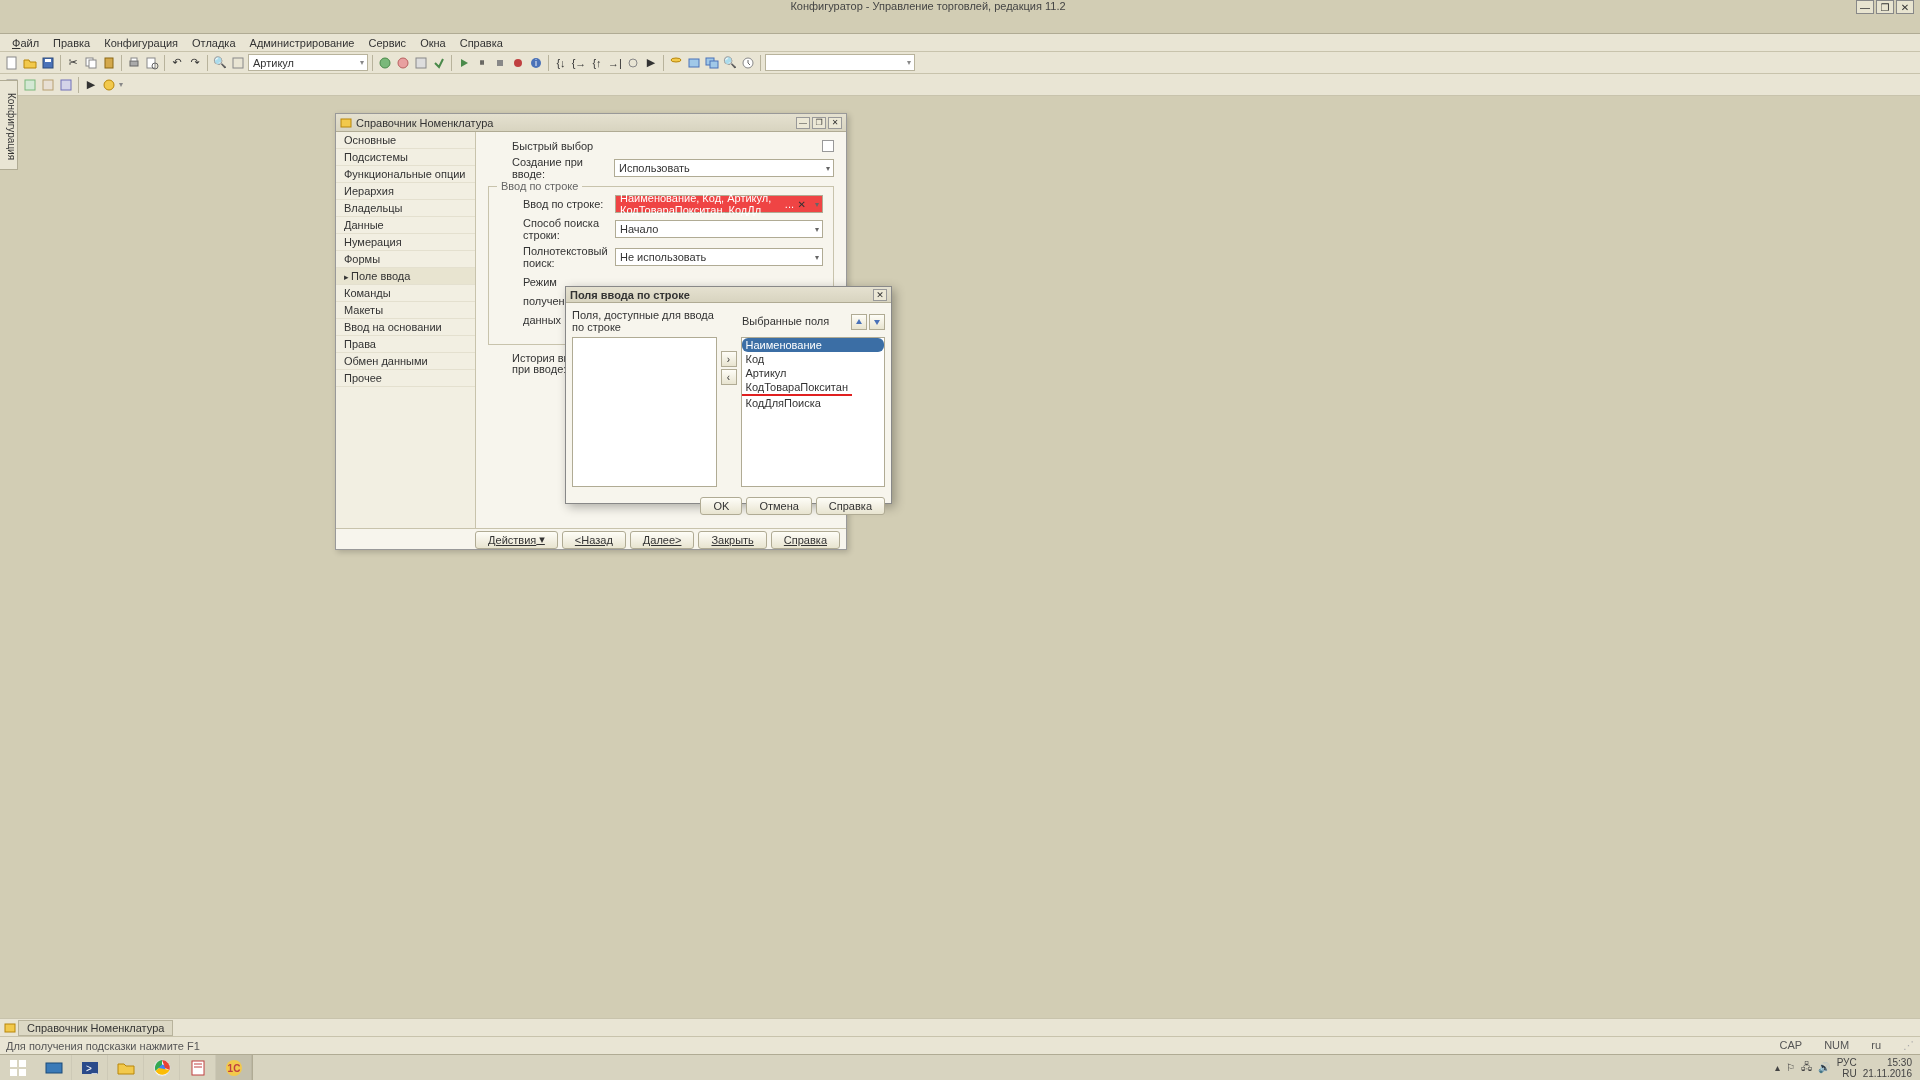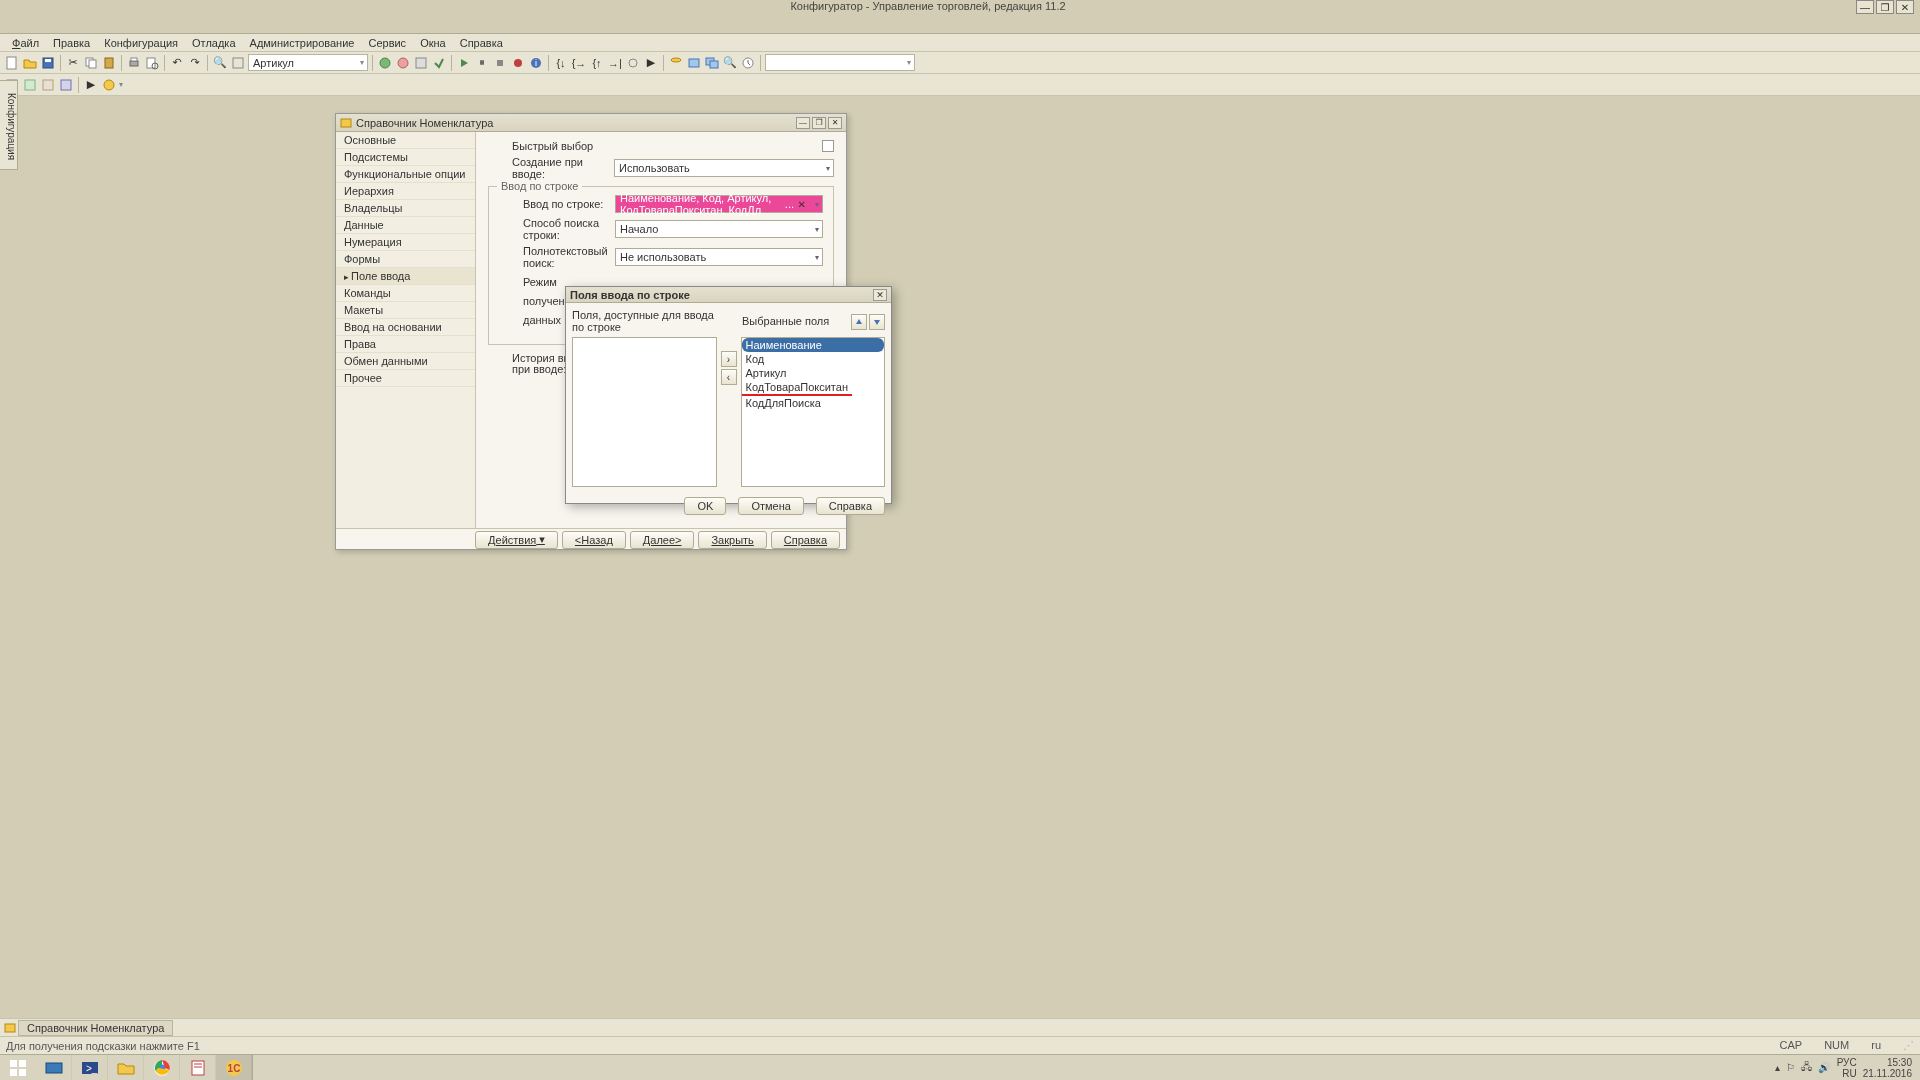--- a/index.html
+++ b/index.html
@@ -34,21 +34,21 @@
 .nav-list { width: 140px; background: #f2efe2; border-right: 1px solid #c8c3ac; overflow: hidden; }
 .nav-item { padding: 2px 8px; font-size: 11px; cursor: pointer; border-bottom: 1px solid #e4e0cf; }
 .nav-item.active { background: #e8e4d0; font-weight: normal; }
 .nav-item.active::before { content: "▸ "; font-size: 9px; }
 
 .form-area { flex: 1; padding: 8px 12px; position: relative; }
 .form-row { display: flex; align-items: center; margin-bottom: 4px; gap: 6px; }
 .form-label { width: 120px; font-size: 11px; padding-left: 24px; }
 .form-combo { flex: 1; height: 18px; border: 1px solid #b0ab94; background: #fff; padding: 0 18px 0 4px; font-size: 11px; display: flex; align-items: center; position: relative; }
 .form-combo::after { content: "▾"; position: absolute; right: 3px; font-size: 8px; color: #666; }
-.form-combo.sel { background: #ec4899; color: #fff; }
+.form-combo.sel { background: #ef4444; color: #fff; }
 .form-combo .clear-x { position: absolute; right: 16px; font-size: 10px; color: #666; cursor: pointer; }
 .form-check { width: 12px; height: 12px; border: 1px solid #999; background: #fff; margin-left: auto; }
 
 .fieldset { border: 1px solid #c8c3ac; padding: 8px 10px 10px; margin-top: 6px; position: relative; }
 .fieldset-legend { position: absolute; top: -7px; left: 8px; background: #f7f5ed; padding: 0 4px; font-size: 11px; color: #666; }
 
 .dlg1-footer { height: 22px; border-top: 1px solid #c8c3ac; display: flex; align-items: center; justify-content: flex-end; gap: 4px; padding: 0 6px; text-decoration: underline; }
 .btn { height: 18px; padding: 0 12px; border: 1px solid #b0ab94; background: linear-gradient(#fefdf7,#e8e4d0); font-size: 11px; cursor: pointer; border-radius: 3px; display: flex; align-items: center; }
 
 .dlg2 { position: absolute; left: 565px; top: 286px; width: 327px; height: 218px; background: #f7f5ed; border: 1px solid #888; box-shadow: 3px 3px 10px rgba(0,0,0,0.3); z-index: 10; }
@@ -62,21 +62,21 @@
 .listbox { border: 1px solid #b0ab94; background: #fff; height: 150px; font-size: 11px; overflow: auto; }
 .listbox.left { width: 145px; }
 .listbox.right { width: 145px; }
 .lb-item { padding: 1px 4px; cursor: pointer; }
 .lb-item.sel { background: #3b6ea5; color: #fff; border-radius: 6px; }
 .lb-item.underline { border-bottom: 2px solid #e02020; display: inline-block; }
 .mid-btns { display: flex; flex-direction: column; gap: 2px; margin-top: 14px; }
 .mid-btn { width: 16px; height: 16px; border: 1px solid #b0ab94; background: linear-gradient(#fefdf7,#e8e4d0); font-size: 10px; display: flex; align-items: center; justify-content: center; cursor: pointer; }
 .top-arrows { display: flex; gap: 2px; margin-left: auto; }
 .arrow-btn { width: 16px; height: 16px; border: 1px solid #b0ab94; background: linear-gradient(#fefdf7,#e8e4d0); display: flex; align-items: center; justify-content: center; cursor: pointer; }
-.dlg2-footer { display: flex; justify-content: flex-end; gap: 12px; padding: 4px 6px; }
+.dlg2-footer { display: flex; justify-content: flex-end; gap: 4px; padding: 4px 6px; }
 
 .taskbar-strip { position: absolute; bottom: 44px; left: 0; right: 0; height: 18px; background: #e9e5d4; border-top: 1px solid #c8c3ac; display: flex; align-items: center; padding: 0 4px; }
 .tab-open { background: #dcd8c4; border: 1px solid #b8b39c; padding: 1px 8px; font-size: 11px; cursor: pointer; }
 
 .statusbar { position: absolute; bottom: 26px; left: 0; right: 0; height: 18px; background: #e9e5d4; border-top: 1px solid #c8c3ac; display: flex; align-items: center; padding: 0 6px; font-size: 11px; color: #555; }
 .status-right { margin-left: auto; display: flex; gap: 22px; }
 
 .win-taskbar { position: absolute; bottom: 0; left: 0; right: 0; height: 26px; background: #d8d4c0; border-top: 1px solid #b0ab94; display: flex; align-items: center; }
 .start-btn { width: 36px; height: 26px; display: flex; align-items: center; justify-content: center; cursor: pointer; }
 .tb-app { width: 36px; height: 26px; display: flex; align-items: center; justify-content: center; cursor: pointer; border-right: 1px solid rgba(0,0,0,0.05); }

